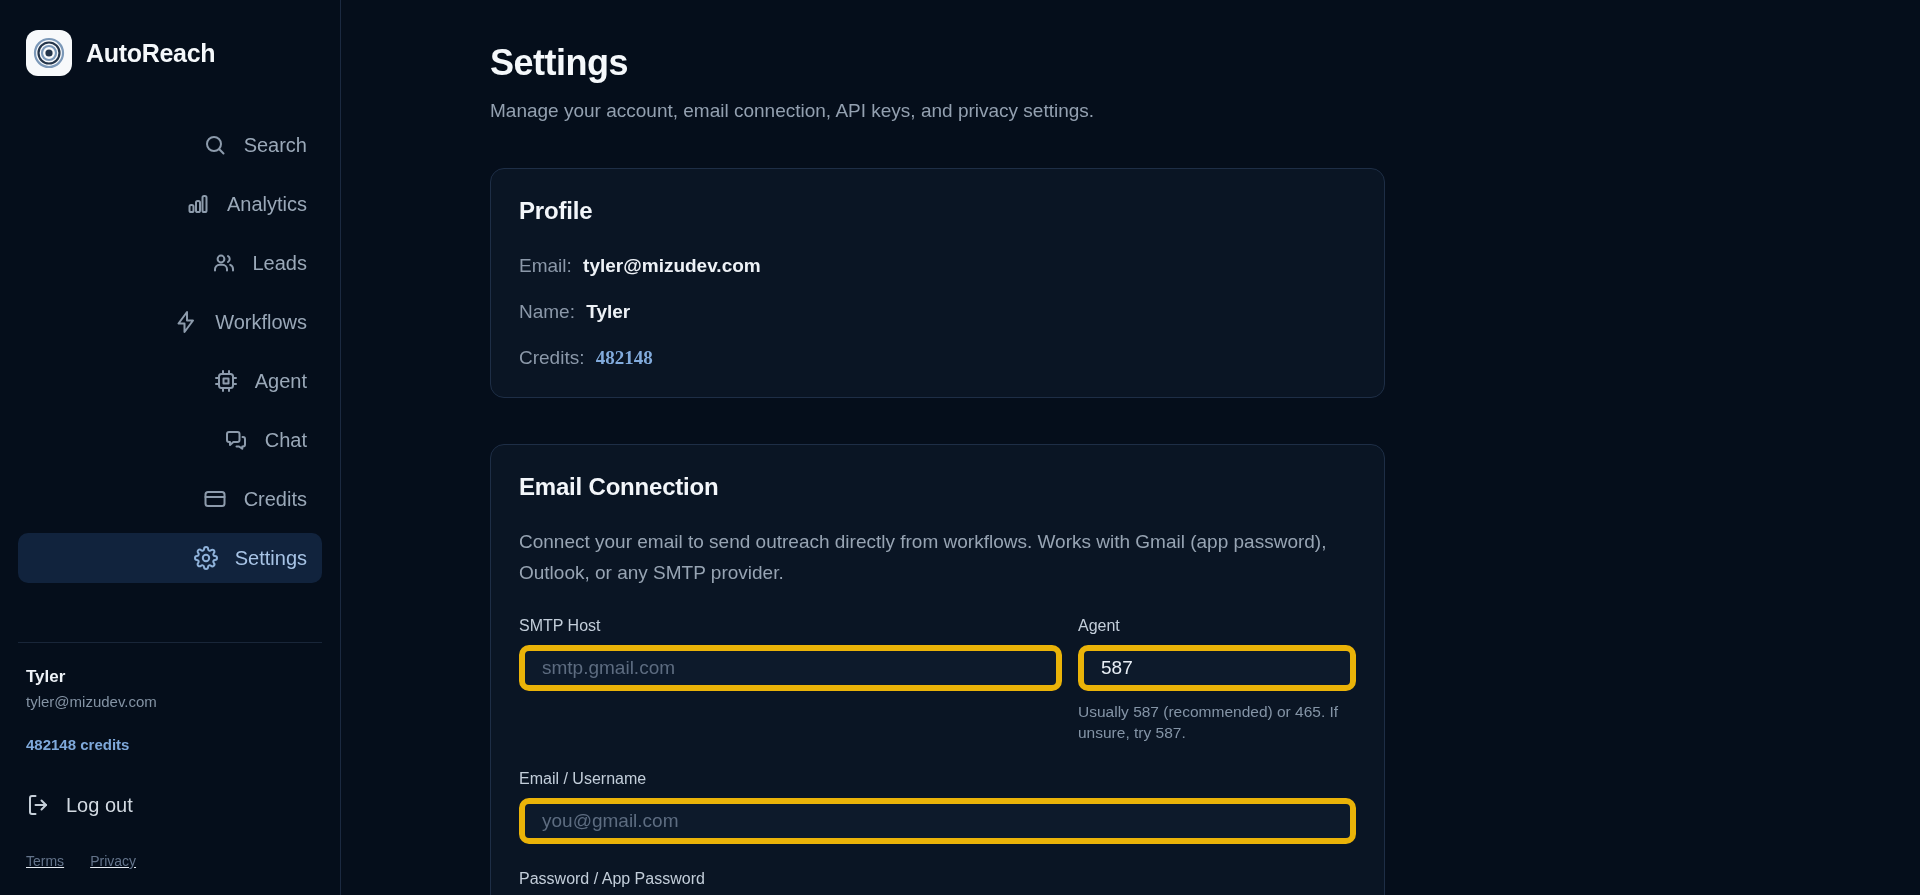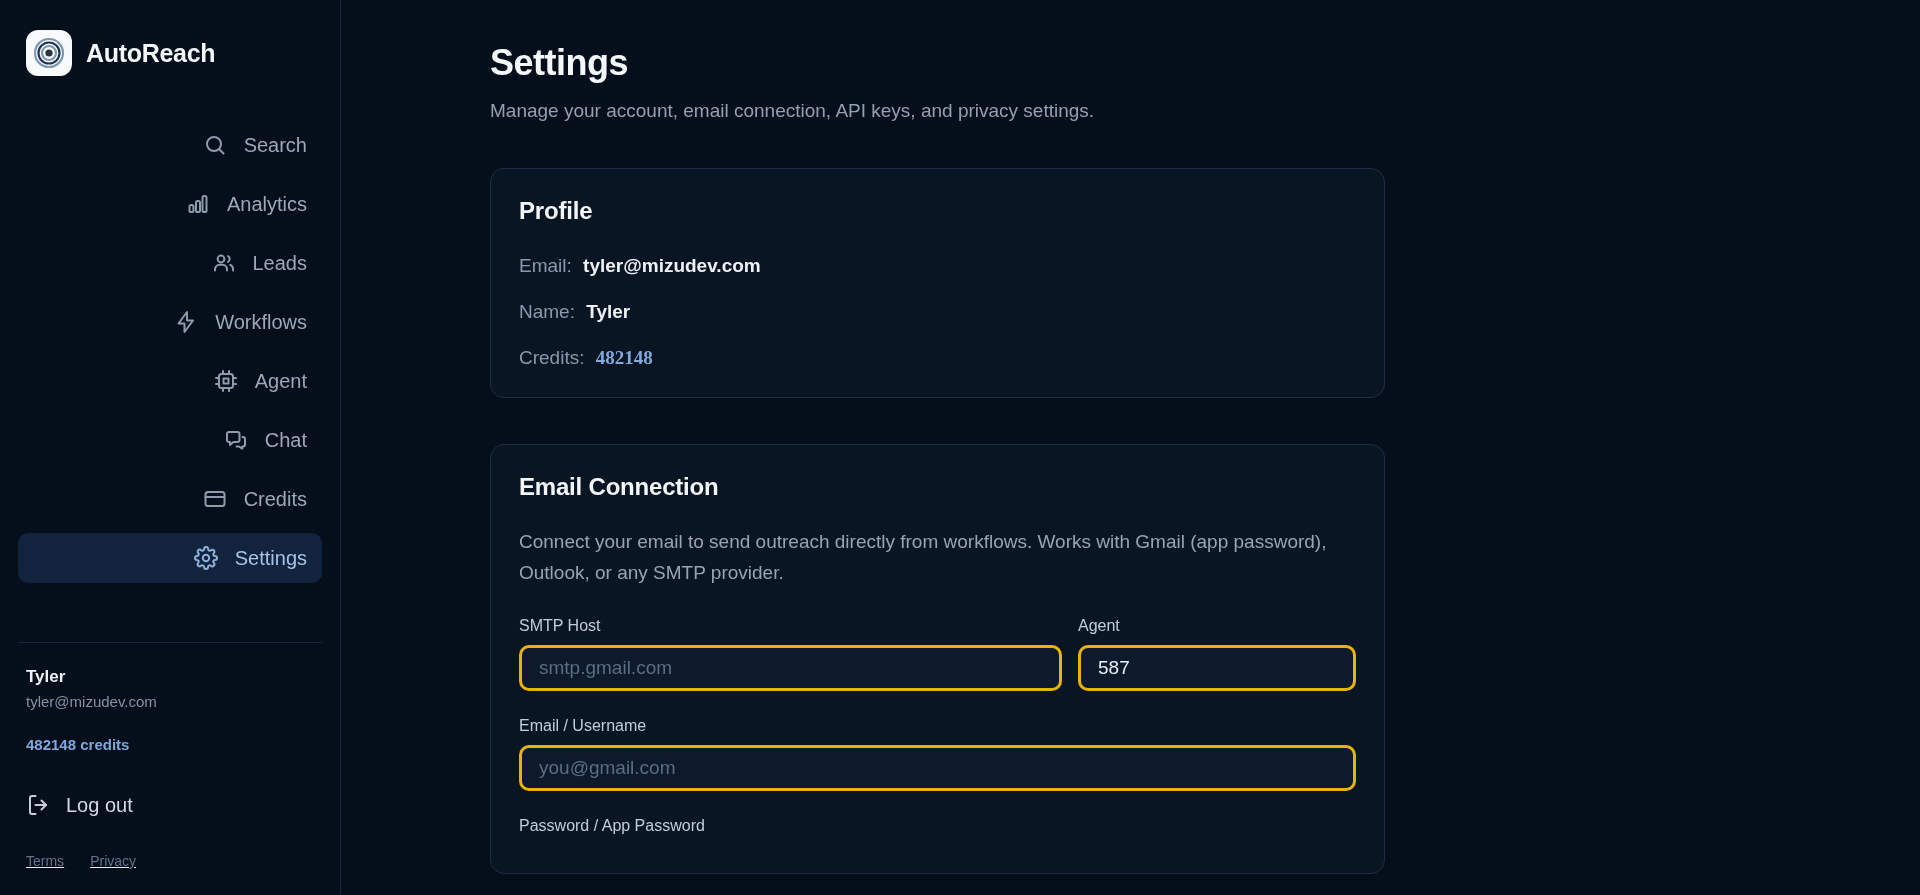--- a/index.html
+++ b/index.html
@@ -60,21 +60,21 @@
   .profile-row { font-size:19px; }
   .profile-label { color:#8b98a9; }
   .profile-value { color:#eef2f7; font-weight:600; margin-left:6px; }
   .profile-value.credits { color:#82abdc; font-weight:700;font-family:Liberation Serif, serif; }
   .card-desc { font-size:19px; color:#97a4b3; line-height:1.62; margin-top:26px; max-width:860px; }
   .form { margin-top:28px; }
   .form-grid { display:grid; grid-template-columns:1fr 278px; column-gap:16px; align-items:start; }
   .field-label { display:block; font-size:16px; color:#c3ceda; margin-bottom:10px; }
   .text-input {
     width:100%; height:46px; background:#0d1a2b;
-    border:3px solid #eab308; border-radius:10px;
+    border:6px solid #eab308; border-radius:10px;
     padding:0 17px; font-size:19px; color:#e8eef5;
     font-family:"Liberation Sans", sans-serif; outline:none;
   }
   .text-input::placeholder { color:#5d6c80; }
   .helper-text { font-size:15.5px; color:#8494a6; line-height:1.4; margin-top:10px; }
   .form-row { margin-top:26px; }
   svg.ic { fill:none; stroke-width:2; stroke-linecap:round; stroke-linejoin:round; }
 </style>
 </head>
 <body>
@@ -204,20 +204,21 @@
 
       <div class="form">
         <div class="form-grid">
           <div>
             <label class="field-label">SMTP Host</label>
             <input class="text-input" type="text" placeholder="smtp.gmail.com" style="">
           </div>
           <div>
             <label class="field-label">Agent</label>
             <input class="text-input" type="text" value="587" style="">
+            <div class="helper-text">Usually 587 (recommended) or 465. If unsure, try 587.</div>
           </div>
         </div>
 
         <div class="form-row">
           <label class="field-label">Email / Username</label>
           <input class="text-input" type="text" placeholder="you@gmail.com" style="">
         </div>
 
         <div class="form-row">
           <label class="field-label">Password / App Password</label>

